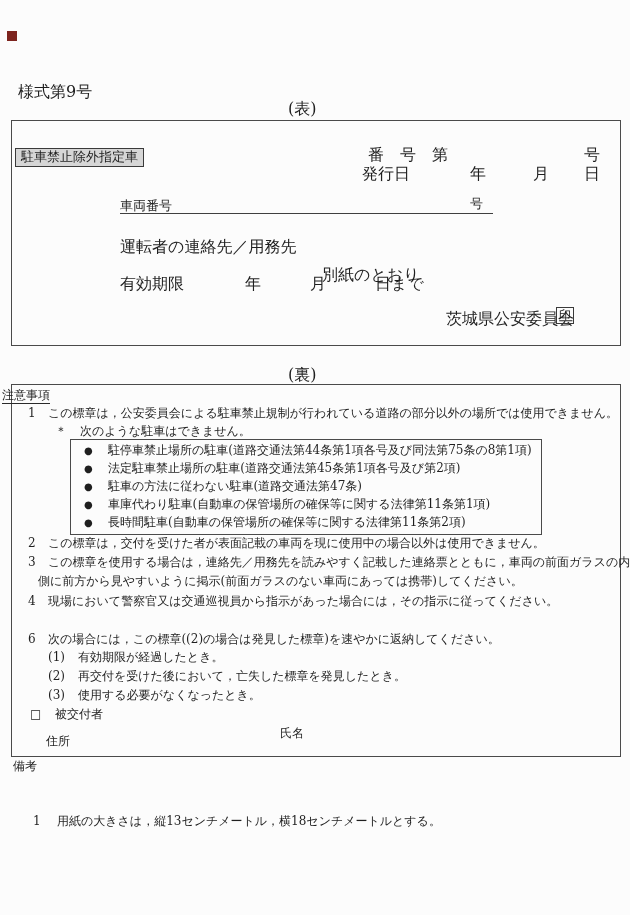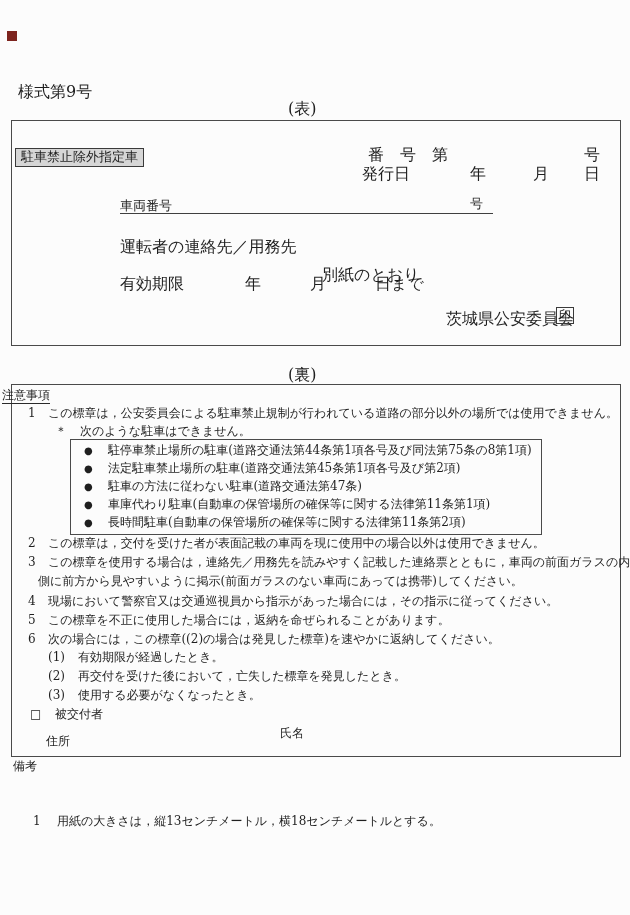--- a/index.html
+++ b/index.html
@@ -83,21 +83,20 @@
   <div class="abs f12" style="left:84px;top:480px;"><span class="num" style="width:24px;font-size:10px;">●</span><span>駐車の方法に従わない駐車(道路交通法第47条)</span></div>
   <div class="abs f12" style="left:84px;top:498px;"><span class="num" style="width:24px;font-size:10px;">●</span><span>車庫代わり駐車(自動車の保管場所の確保等に関する法律第11条第1項)</span></div>
   <div class="abs f12" style="left:84px;top:516px;"><span class="num" style="width:24px;font-size:10px;">●</span><span>長時間駐車(自動車の保管場所の確保等に関する法律第11条第2項)</span></div>
 
   <div class="abs f12" style="left:28px;top:537px;"><span class="num" style="width:20px;">2</span><span>この標章は，交付を受けた者が表面記載の車両を現に使用中の場合以外は使用できません。</span></div>
 
   <div class="abs f12" style="left:28px;top:556px;"><span class="num" style="width:20px;">3</span><span>この標章を使用する場合は，連絡先／用務先を読みやすく記載した連絡票とともに，車両の前面ガラスの内</span></div>
   <div class="abs f12" style="left:38px;top:575px;">側に前方から見やすいように掲示(前面ガラスのない車両にあっては携帯)してください。</div>
 
   <div class="abs f12" style="left:28px;top:595px;"><span class="num" style="width:20px;">4</span><span>現場において警察官又は交通巡視員から指示があった場合には，その指示に従ってください。</span></div>
-  <div class="abs f12" style="left:28px;top:614px;"><span class="num" style="width:20px;">5</span><span>この標章を不正に使用した場合には，返納を命ぜられることがあります。</span></div>
   <div class="abs f12" style="left:28px;top:633px;"><span class="num" style="width:20px;">6</span><span>次の場合には，この標章((2)の場合は発見した標章)を速やかに返納してください。</span></div>
 
   <div class="abs f12" style="left:48px;top:651px;"><span class="num" style="width:30px;">(1)</span><span>有効期限が経過したとき。</span></div>
   <div class="abs f12" style="left:48px;top:670px;"><span class="num" style="width:30px;">(2)</span><span>再交付を受けた後において，亡失した標章を発見したとき。</span></div>
   <div class="abs f12" style="left:48px;top:689px;"><span class="num" style="width:30px;">(3)</span><span>使用する必要がなくなったとき。</span></div>
 
   <div class="abs f12" style="left:30px;top:708px;"><span class="num" style="width:25px;">□</span><span>被交付者</span></div>
   <div class="abs f12" style="left:46px;top:727px;margin-top:8px;">住所</div>
   <div class="abs f12" style="left:280px;top:727px;">氏名</div>
 

